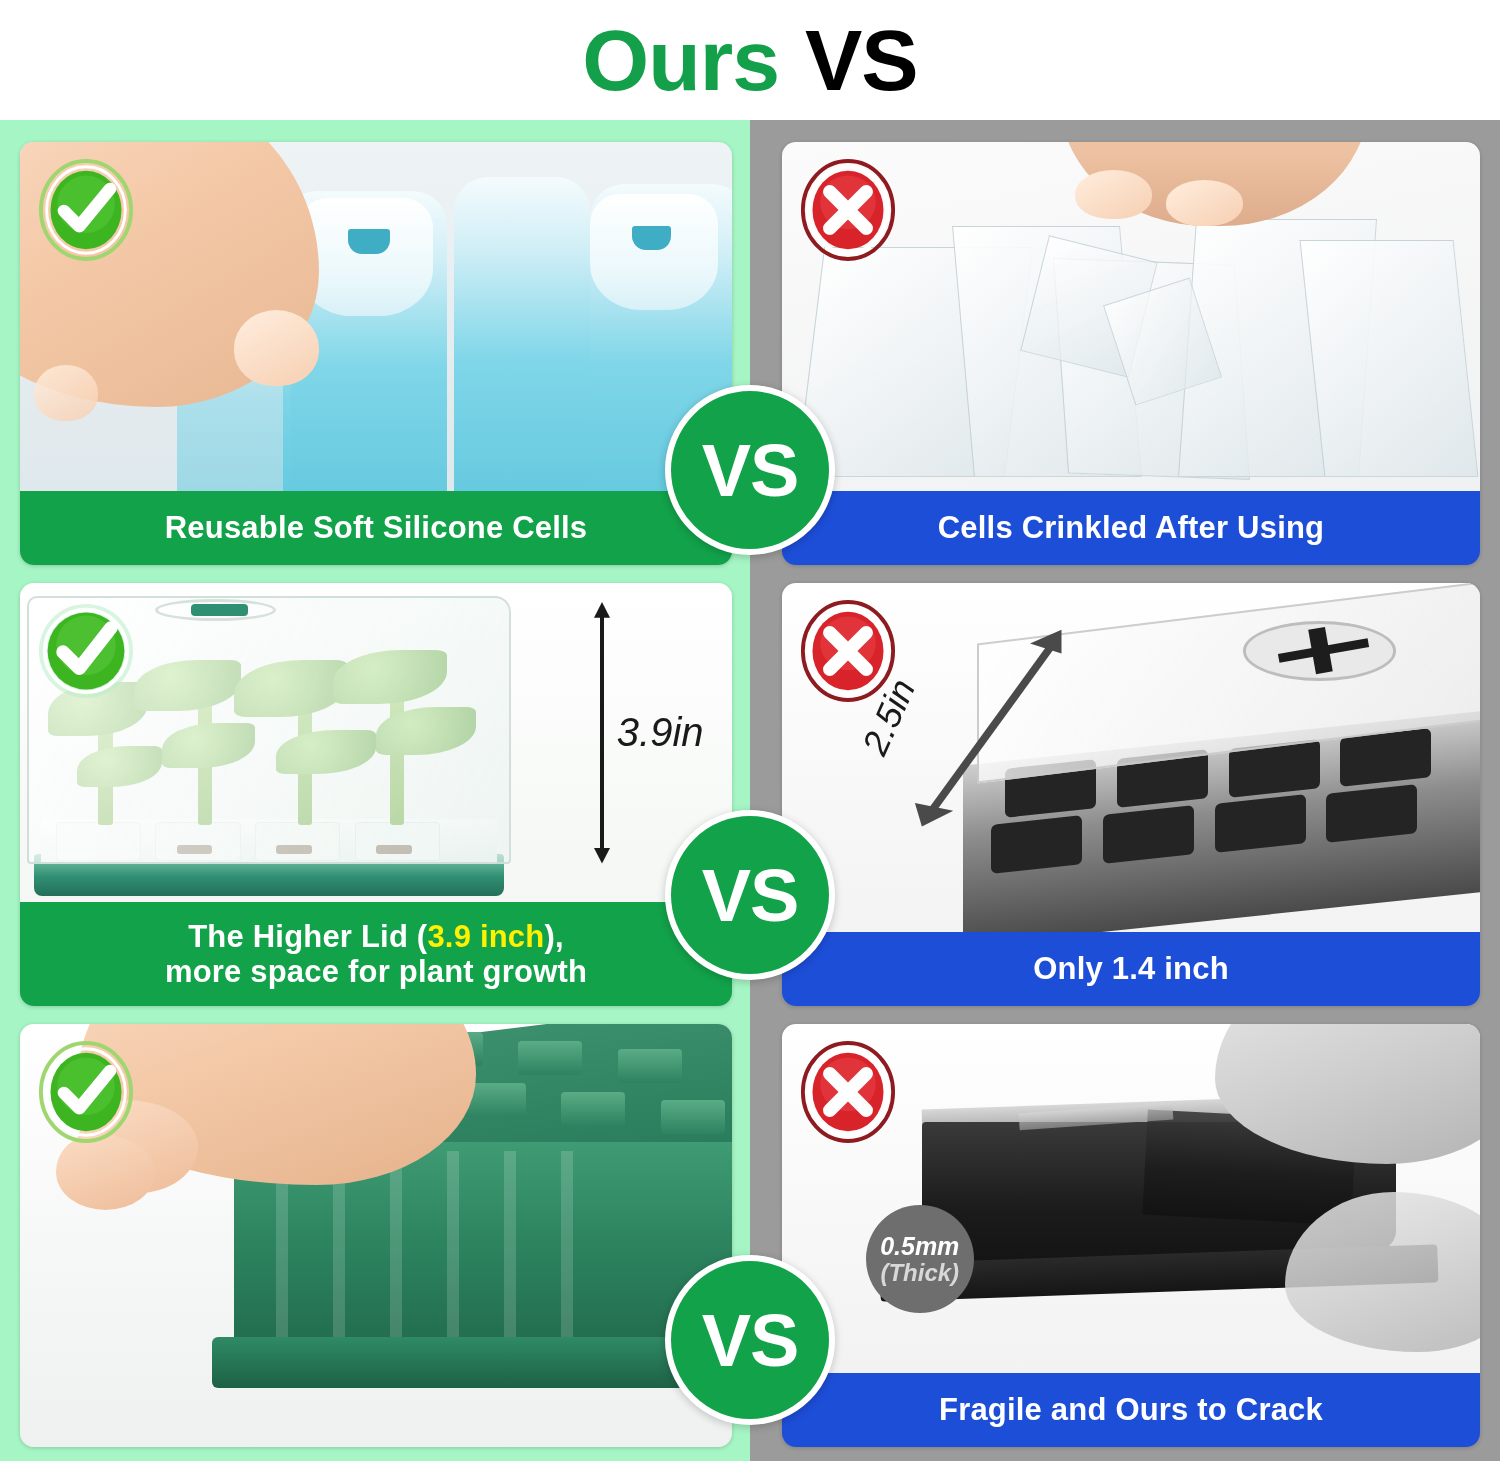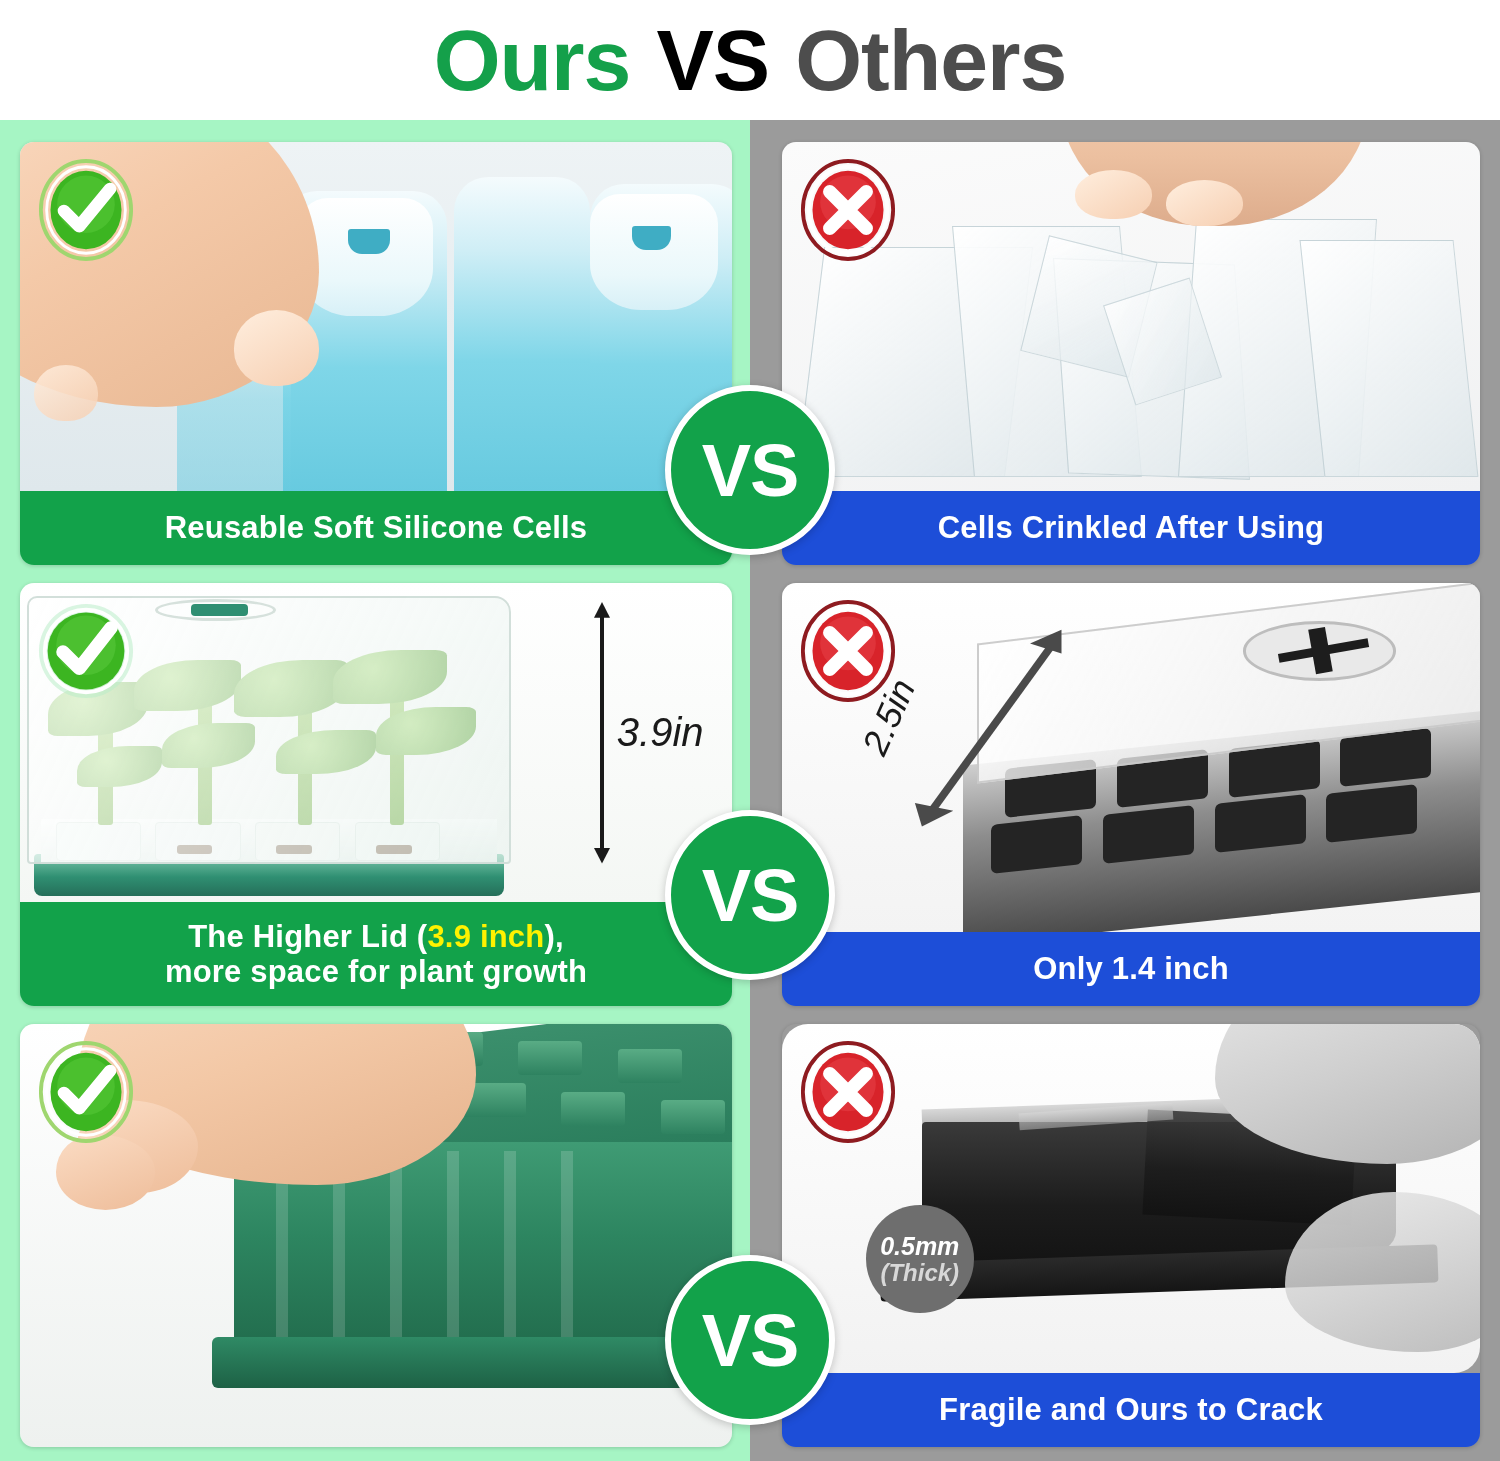--- a/index.html
+++ b/index.html
@@ -233,42 +233,41 @@
     background: linear-gradient(160deg,#fbdcc4 0%,#f3c8a6 50%,#e5b28c 100%);
     border-radius: 44% 56% 40% 60% / 62% 58% 42% 38%;
   }
   .finger {
     position:absolute;
     background: linear-gradient(160deg,#fbdcc4,#eebd9a);
     border-radius: 40% 60% 50% 50% / 50% 50% 50% 50%;
   }
 
   
-  .bend-bg { background: linear-gradient(180deg,#ffffff,#f2f2f2); border-radius: 26px; }
+  .bend-bg { background: linear-gradient(180deg,#ffffff,#f2f2f2); }
   .bend-body {
     position:absolute;
     background: linear-gradient(180deg,#3a3a3a 0%,#1c1c1c 55%,#121212 100%);
   }
   .bend-rim { position:absolute; background: linear-gradient(180deg,#d8d8d8,#9a9a9a); }
   .bend-lip { position:absolute; background: linear-gradient(180deg,#2a2a2a,#151515); border-radius:4px; }
   .hand-gray {
     position:absolute;
     background: linear-gradient(160deg,#e9e9e9 0%,#cfcfcf 50%,#b2b2b2 100%);
     border-radius: 46% 54% 44% 56% / 58% 56% 44% 42%;
   }
 </style>
 </head>
 <body>
 
 <div class="page">
 
   <div class="title-bar">
     <span class="title-word t-ours">Ours</span>
     <span class="title-word t-vs">VS</span>
-    <span class="title-word t-others">Others</span>
   </div>
 
   <div class="panels">
 
     <div class="panel panel-left">
       <div class="rows">
 
         <div class="row">
           <div class="card">
             <div class="photo silicone-bg">

